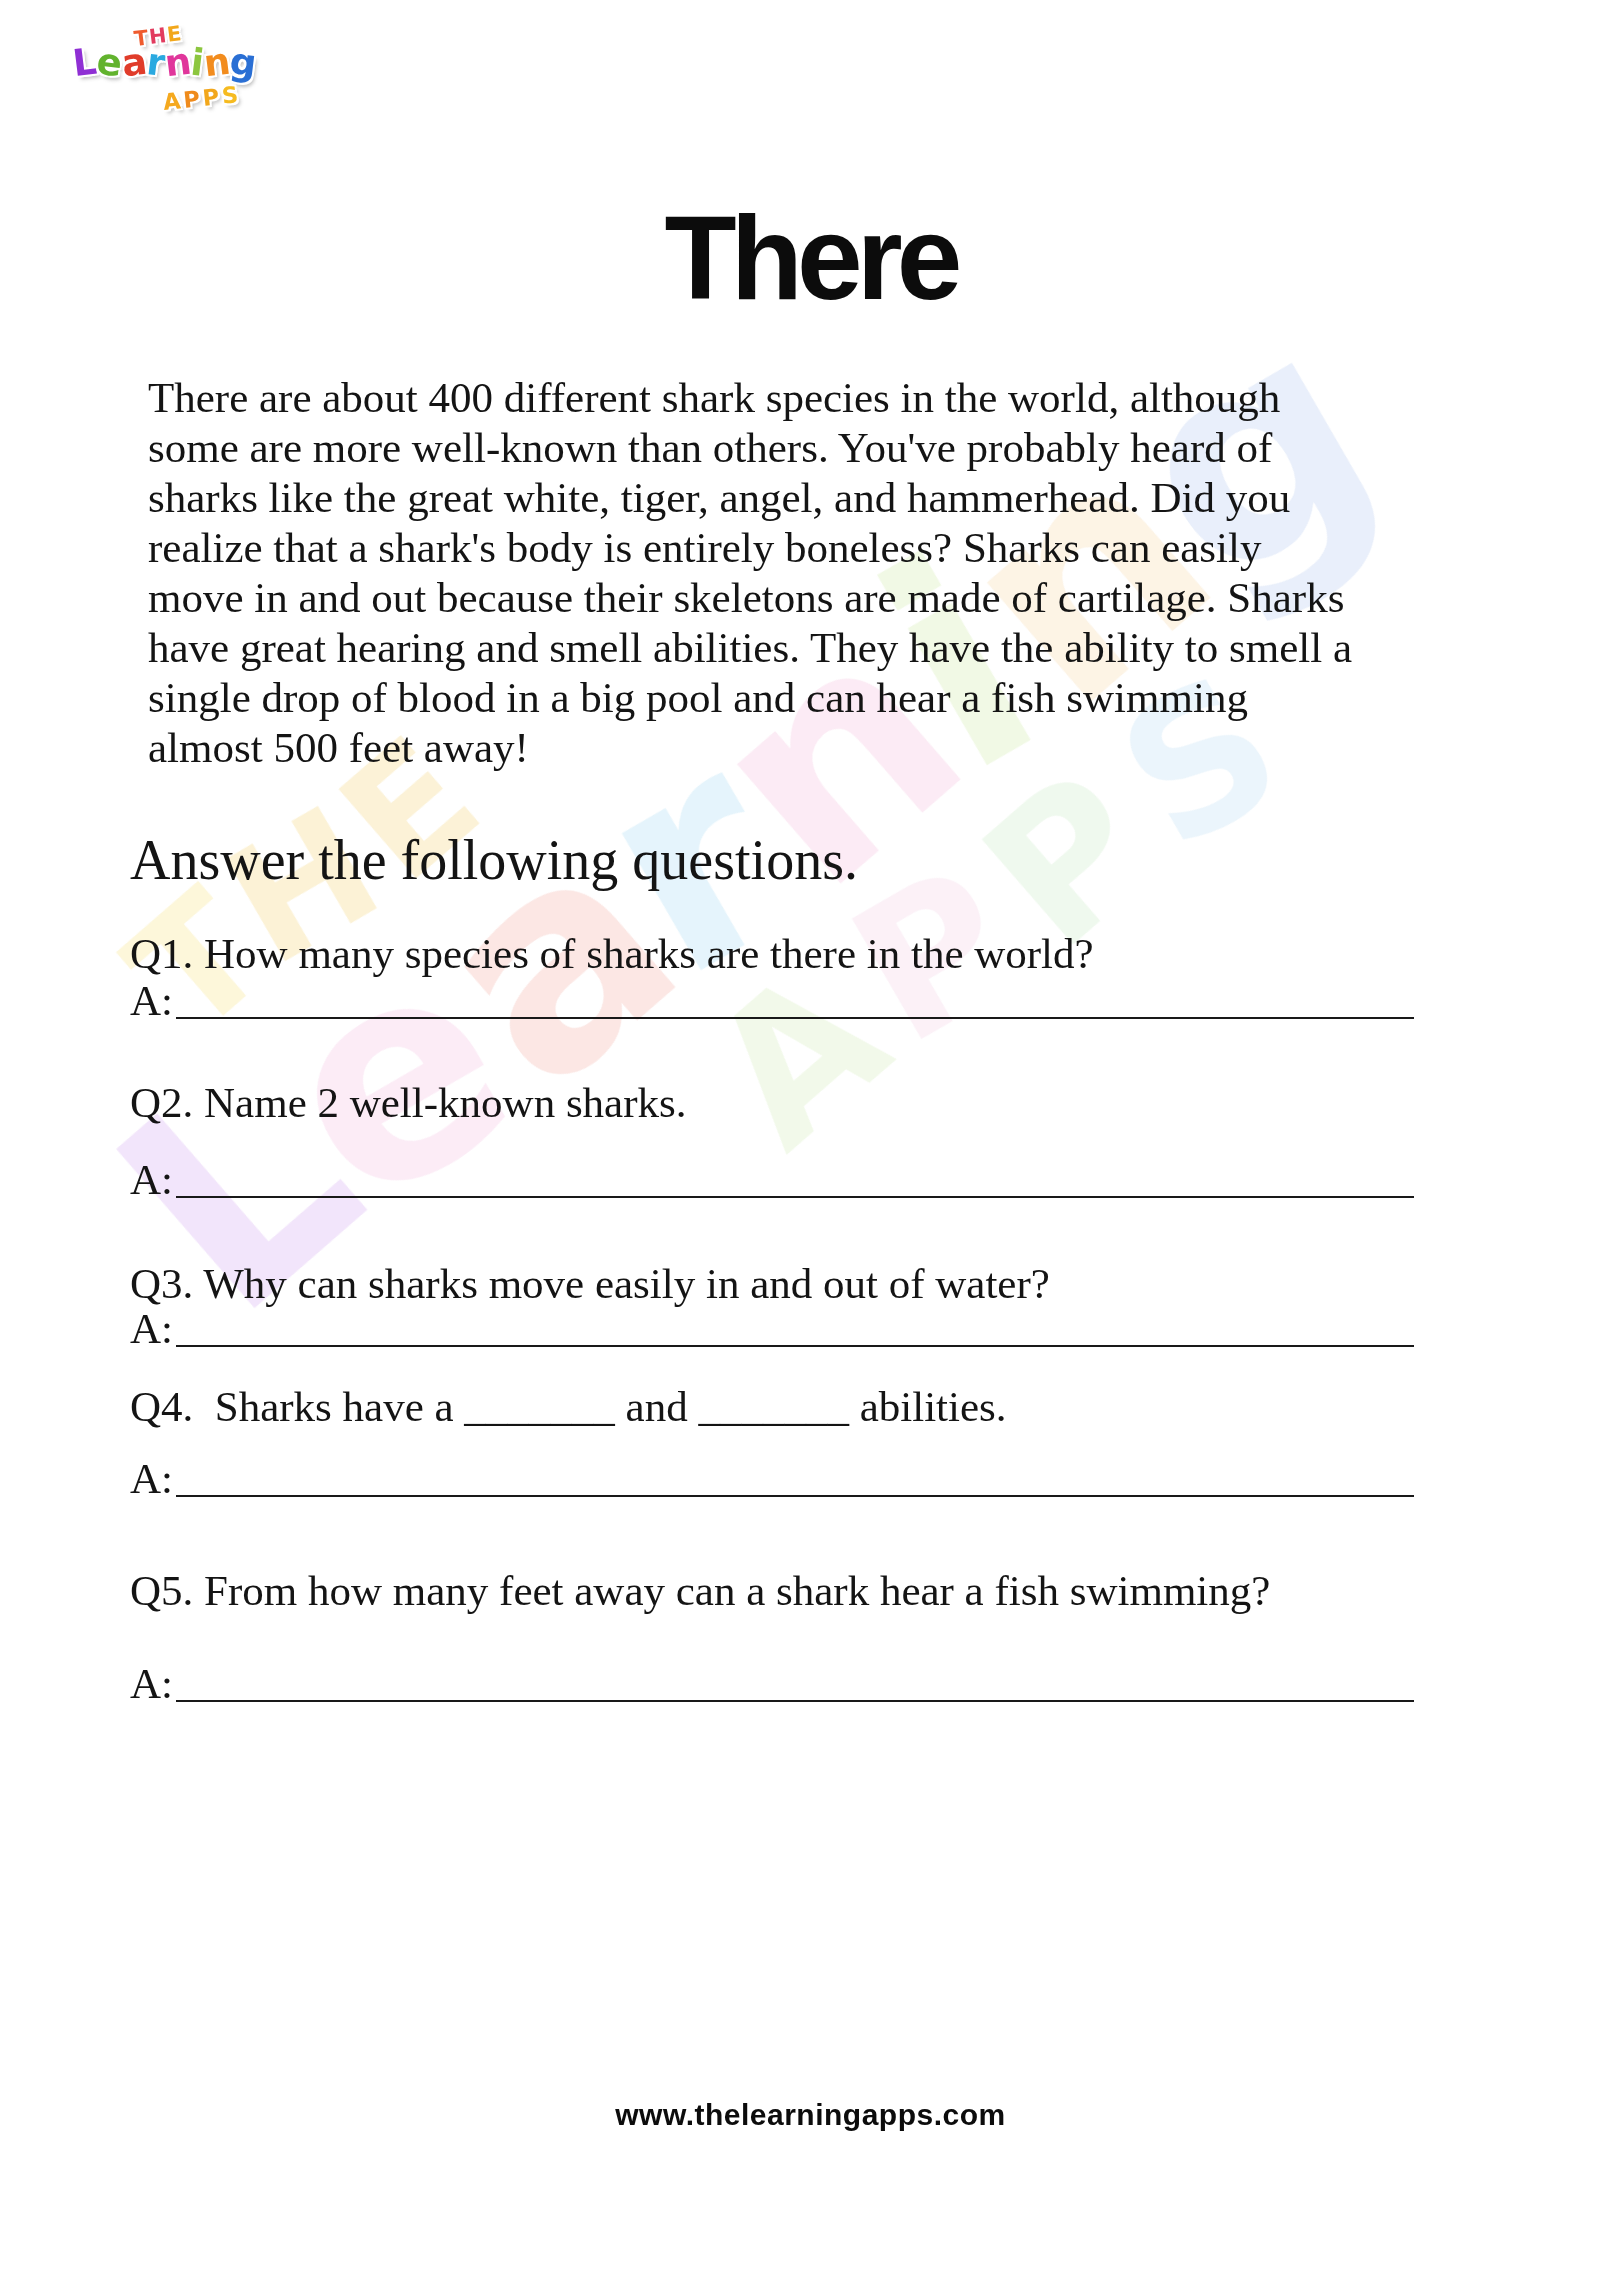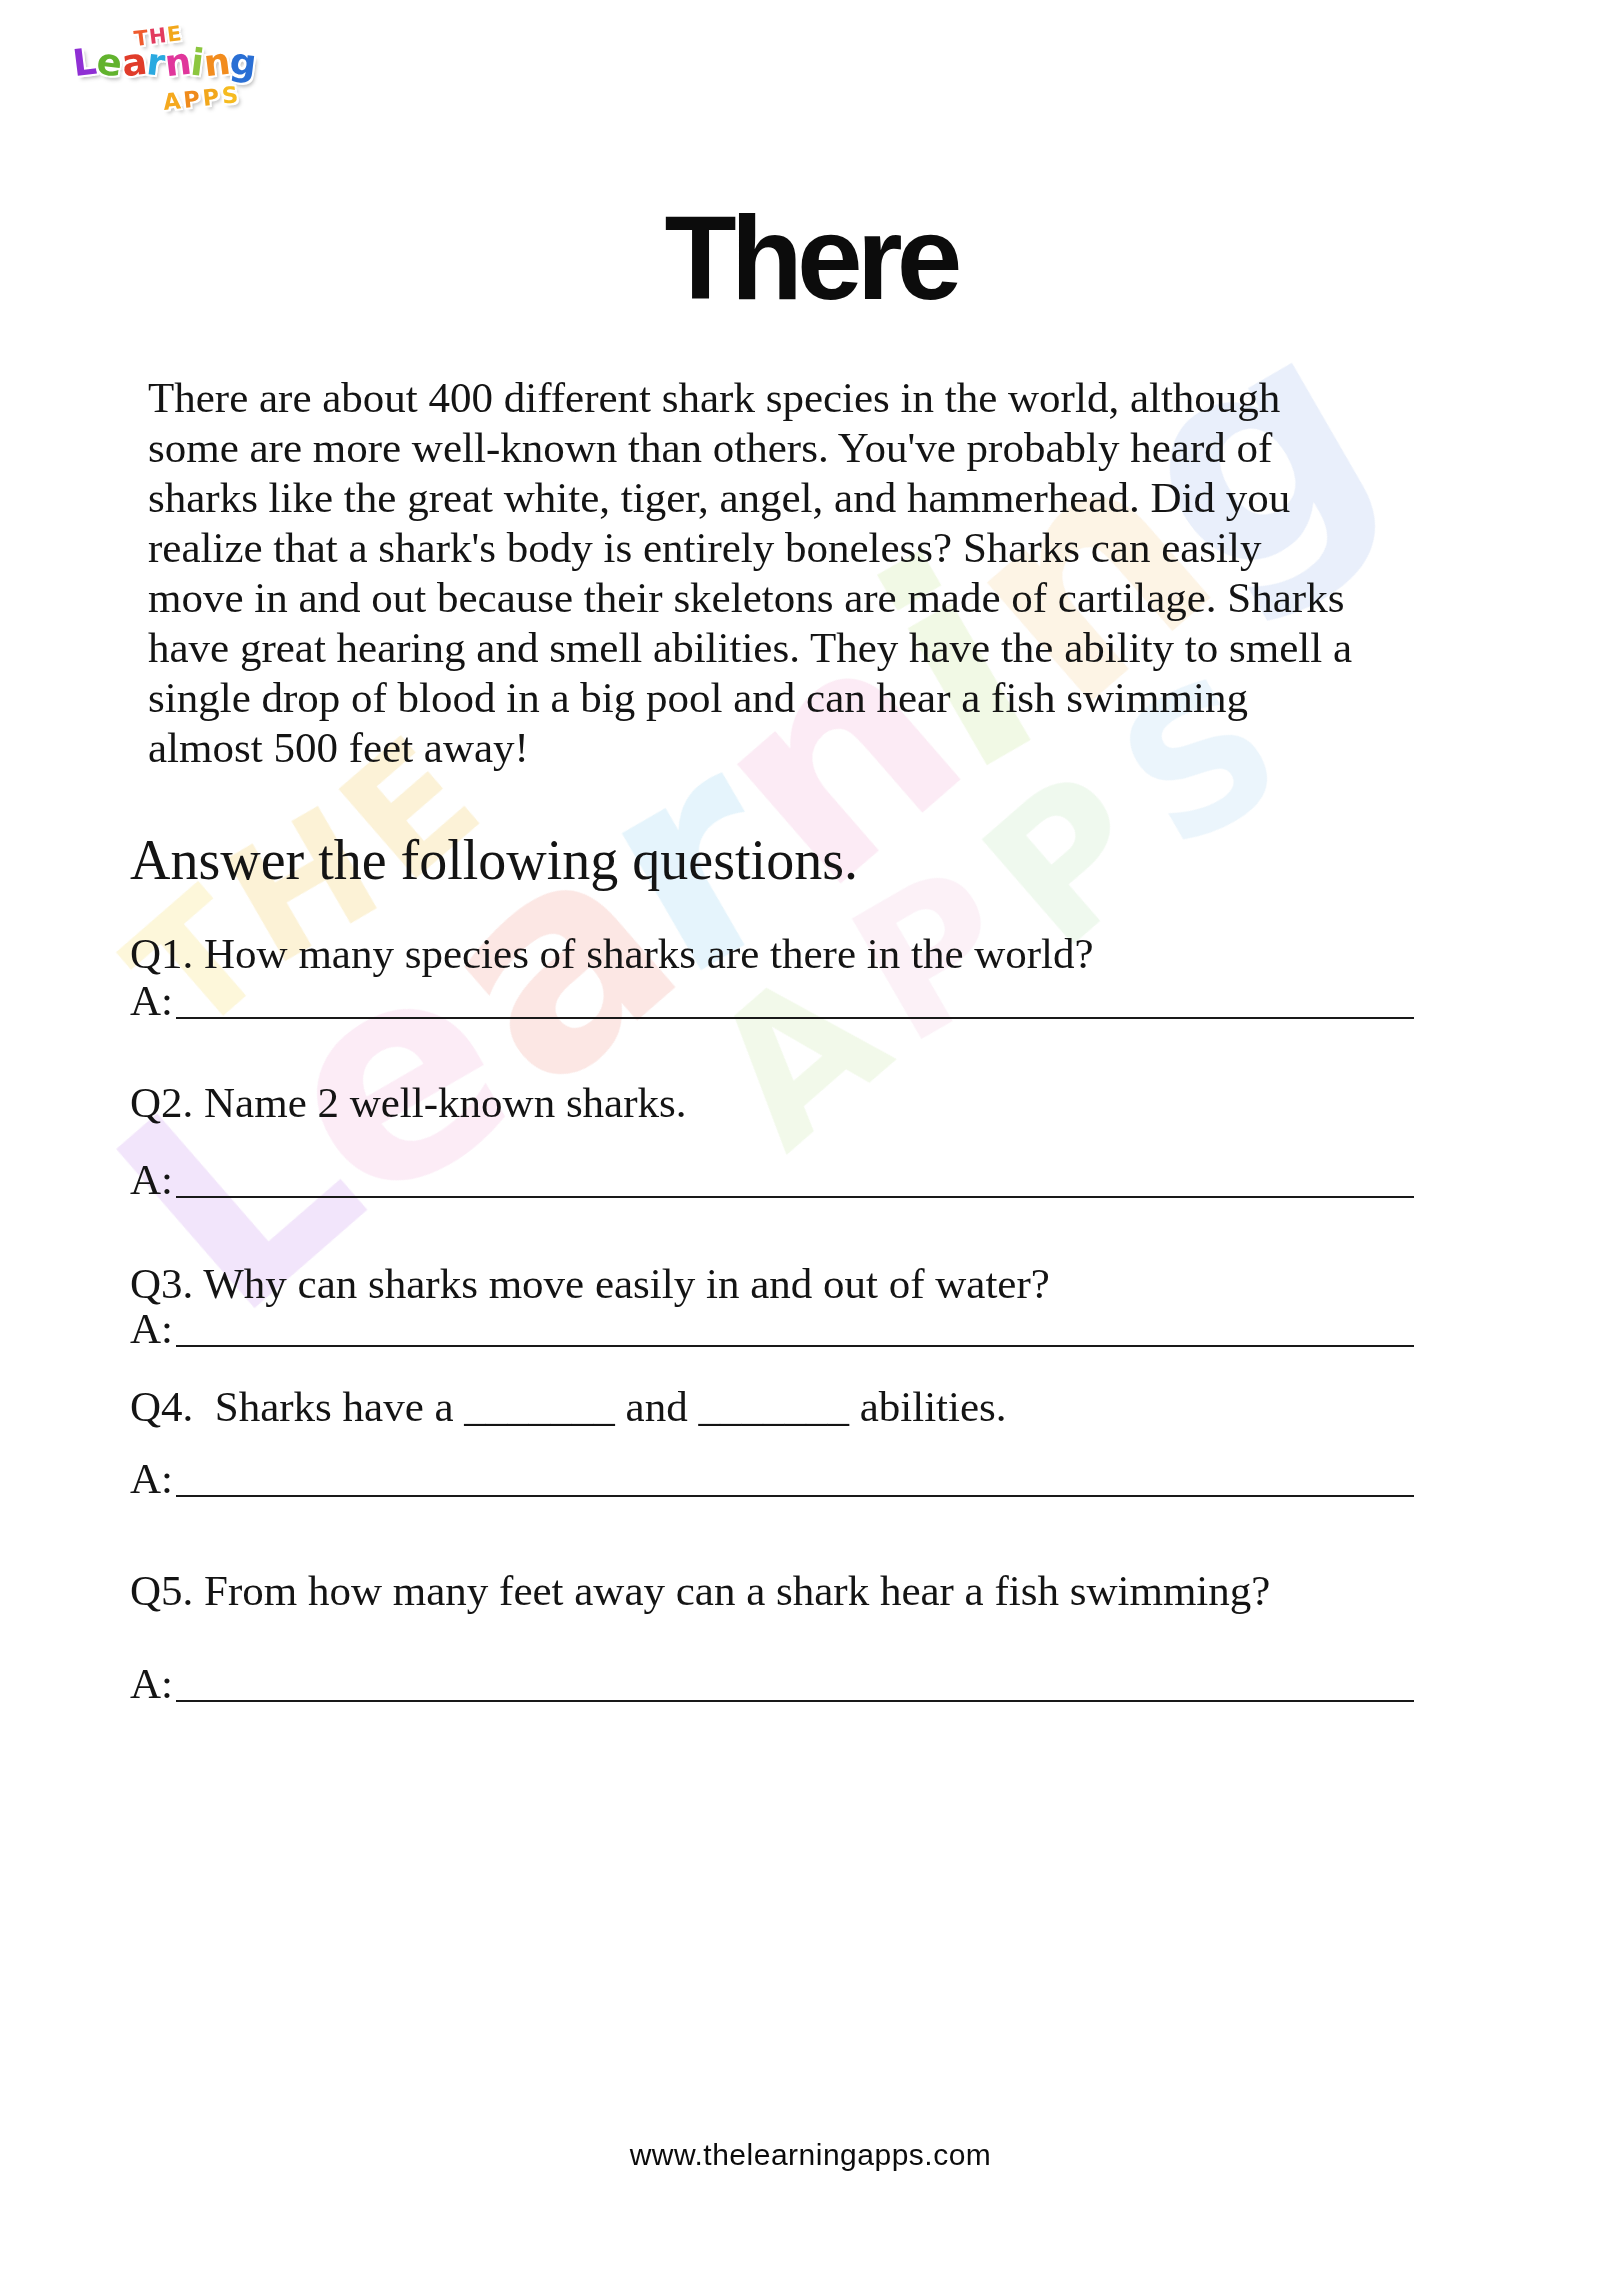--- a/index.html
+++ b/index.html
@@ -42,22 +42,22 @@
   .para{position:absolute;left:148px;top:373px;width:1460px;z-index:1;
     font-size:43px;line-height:50px;white-space:pre-line;}
   .instruction{position:absolute;left:130px;top:828px;font-size:56px;z-index:1;}
   .question{position:absolute;left:130px;font-size:43px;z-index:1;white-space:pre;}
   #q1{top:929px}#q2{top:1078px}#q3{top:1259px}#q4{top:1382px}#q5{top:1566px}
   .answer{position:absolute;left:130px;width:1284px;height:49px;z-index:1;
     display:flex;align-items:flex-end;font-size:43px;}
   .answer .line{flex:1;border-bottom:2.9px solid #191919;margin:0 0 5.9px 2.9px;height:0;}
   #a1{top:976px}#a2{top:1155px}#a3{top:1304px}#a4{top:1454px}#a5{top:1659px}
   .footer{position:absolute;left:0;top:2098px;width:100%;text-align:center;z-index:1;
-    font-family:"Liberation Sans",sans-serif;font-weight:normal;font-size:30px;
-    letter-spacing:0.5px;color:#0c0c0c;margin-top:40px;}
+    font-family:"Liberation Sans",sans-serif;font-weight:bold;font-size:30px;
+    letter-spacing:0.5px;color:#0c0c0c;}
 </style>
 </head>
 <body>
 
 <div class="page">
 
   <div class="watermark">
     <div class="wm-row wm-the">
       <span style="color: rgb(246, 224, 122);">T</span><span style="color: rgb(243, 208, 106);">H</span><span style="color: rgb(242, 207, 110);">E</span>
     </div>

